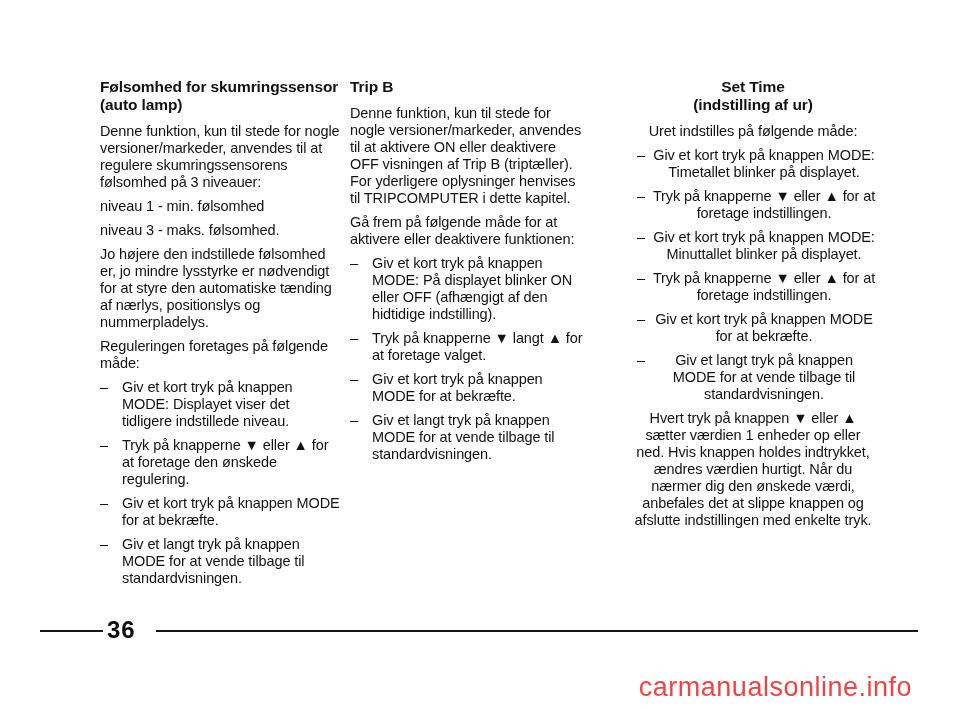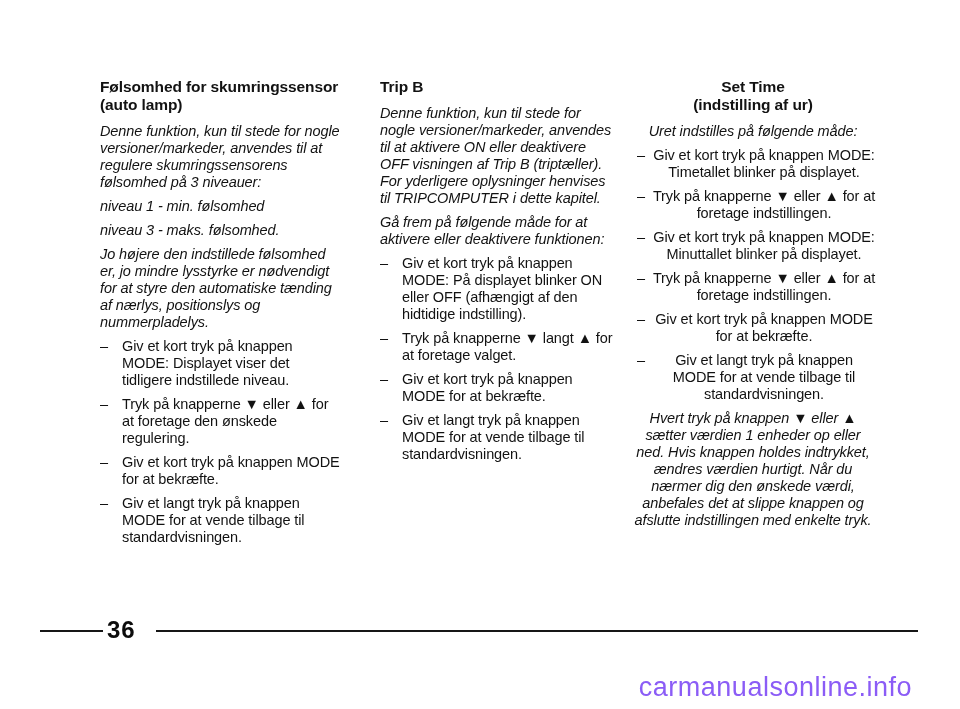--- a/index.html
+++ b/index.html
@@ -17,31 +17,30 @@
     color: #121212;
   }
   .column {
     position: absolute;
     top: 78px;
     font-size: 14.5px;
     line-height: 17px;
     letter-spacing: -0.1px;
   }
   .column.col-1 { left: 100px; width: 240px; }
-  .column.col-2 { left: 380px; width: 238px; }
+  .column.col-2 { left: 350px; width: 238px; }
   .column.col-3 { left: 630px; width: 246px; text-align: center; }
   .heading {
     font-weight: bold;
     font-size: 15.5px;
     line-height: 18px;
     margin: 0 0 9px 0;
   }
   .para {
     margin: 0 0 7px 0;
-    font-style: italic;
   }
   .list-item {
     display: flex;
     margin: 0 0 7px 0;
   }
   .dash {
     width: 22px;
     flex: none;
   }
   .li-text {
@@ -61,39 +60,40 @@
     font-size: 24px;
     font-weight: bold;
     letter-spacing: 1px;
     color: #0c0c0c;
   }
   .watermark {
     position: absolute;
     right: 16px;
     top: 672px;
     font-size: 27px;
-    color: #8b5cf6;
+    color: #ef4444;
     letter-spacing: 0.5px;
     margin-left: 43px;
   }
 </style>
 </head>
 <body>
 
 <div class="page">
   <div id="columns">
       <div class="column col-1">
         <div class="heading">
           <div>Følsomhed for skumringssensor</div>
           <div>(auto lamp)</div>
         </div>
         <p class="para">Denne funktion, kun til stede for nogle versioner/markeder, anvendes til at regulere skumringssensorens følsomhed på 3 niveauer:</p>
         <p class="para">niveau 1 - min. følsomhed</p>
         <p class="para">niveau 3 - maks. følsomhed.</p>
         <p class="para">Jo højere den indstillede følsomhed er, jo mindre lysstyrke er nødvendigt for at styre den automatiske tænding af nærlys, positionslys og nummerpladelys.</p>
+        <p class="para">Reguleringen foretages på følgende måde:</p>
         <div class="list-item">
           <span class="dash">–</span>
           <span class="li-text">Giv et kort tryk på knappen MODE: Displayet viser det tidligere indstillede niveau.</span>
         </div>
         <div class="list-item">
           <span class="dash">–</span>
           <span class="li-text">Tryk på knapperne ▼ eller ▲ for at foretage den ønskede regulering.</span>
         </div>
         <div class="list-item">
           <span class="dash">–</span>

